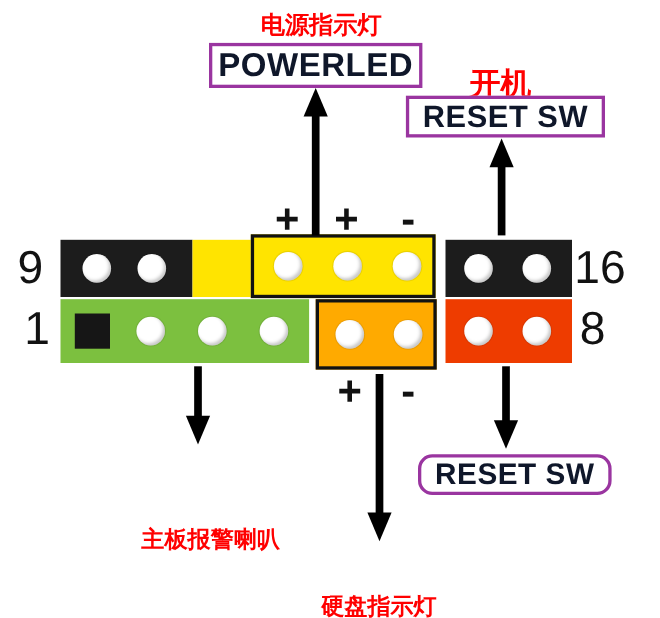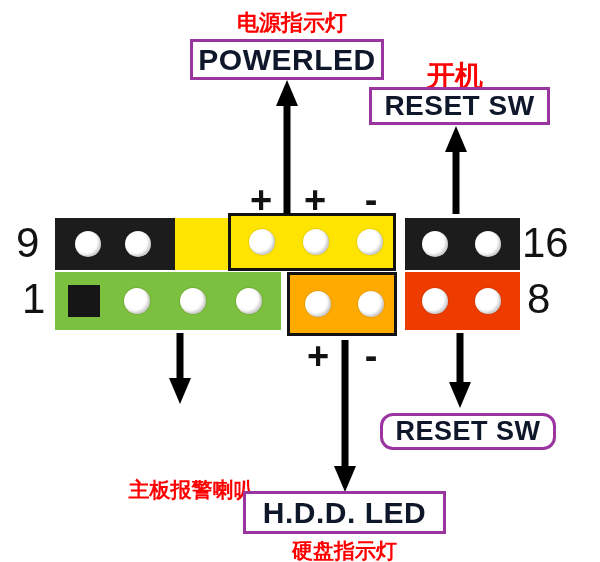--- a/index.html
+++ b/index.html
@@ -106,16 +106,15 @@
     <g>
       <line x1="460" y1="333" x2="460" y2="386" stroke="#000" stroke-width="7"></line>
       <polygon points="460,408 449,382 471,382" fill="#000"></polygon>
     </g>
   </svg>
 
   <div class="cn" style="left:100px; top:453px; width:183px; font-size:21px;margin-top:23px;">主板报警喇叭</div>
 
   <div class="purple-box" style="left:380px; top:413px; width:176px; height:37px; font-size:27px;border-radius:13px;">RESET SW</div>
 
-  <div class="purple-box" style="left:243px; top:491px; width:203px; height:43px; font-size:30px;">H.D.D. LED</div>
   <div class="cn" style="left:243px; top:537px; width:203px; font-size:21px;">硬盘指示灯</div>
 
 </div>
 
 </body></html>

